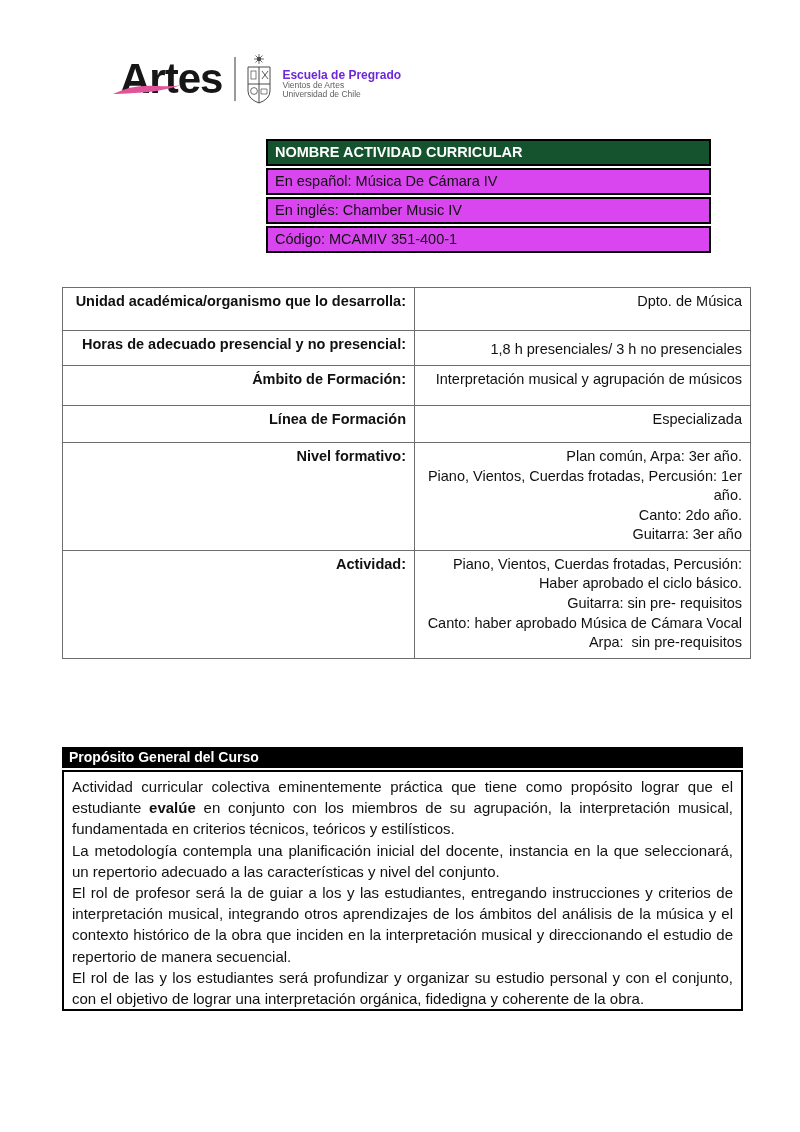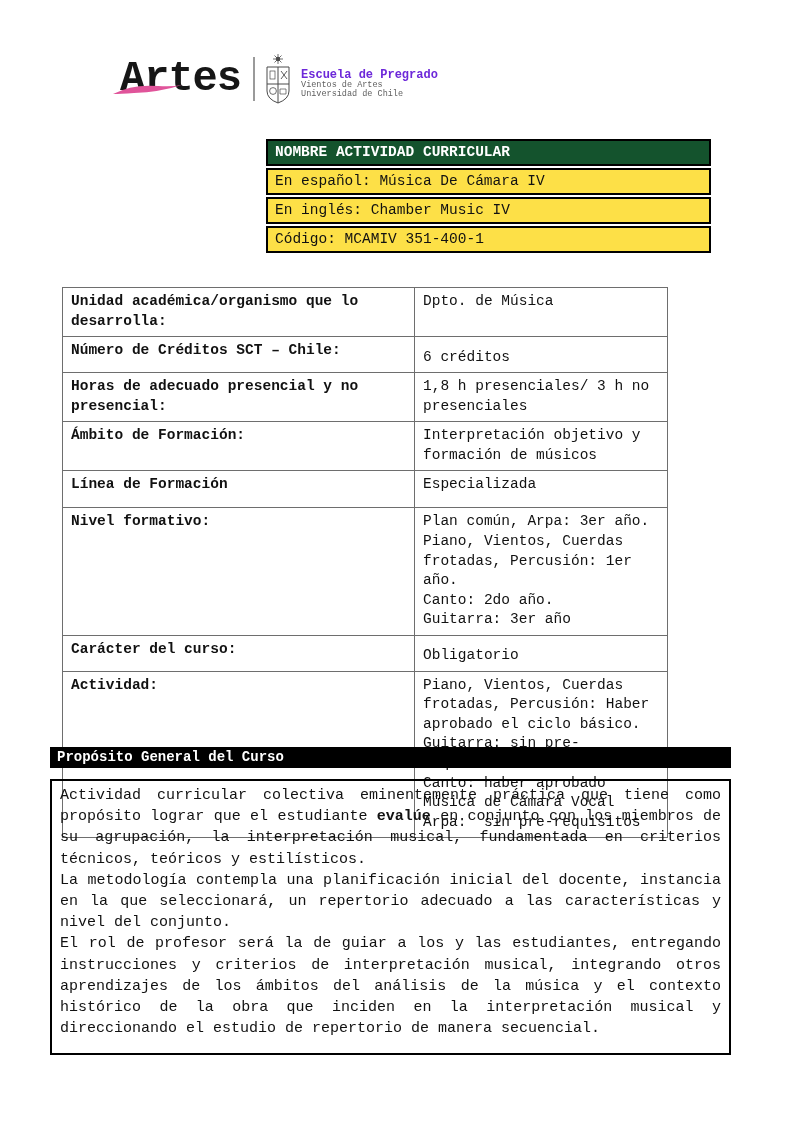--- a/index.html
+++ b/index.html
@@ -6,21 +6,20 @@
   html, body { background: #e9e9e9; }
   body { font-family: "Liberation Sans", sans-serif; color: #111; }
 
   .page {
     position: relative;
     width: 800px;
     height: 1132px;
     margin: 0 auto;
     background: #ffffff;
     overflow: hidden;
-    font-family: Liberation Mono, monospace;
   }
 
   
   .logo {
     position: absolute;
     left: 120px;
     top: 52px;
     display: flex;
     align-items: center;
     gap: 8px;
@@ -58,73 +57,74 @@
     position: absolute;
     left: 266px;
     top: 139px;
     width: 445px;
   }
   .table1 .t1-row {
     border: 2px solid #000;
     font-size: 14.5px;
     padding: 3px 7px 4px 7px;
     margin-bottom: 2px;
-    background: #fde047;
+    background: #d946ef;
     min-height: 24px;
   }
   .table1 .t1-header {
     background: #14532d;
     color: #fff;
     font-weight: bold;
     border: 2px solid #000;
     font-size: 14.5px;
     padding: 3px 7px 4px 7px;
     margin-bottom: 2px;
     min-height: 23px;
   }
 
   
   .table2 {
     position: absolute;
     left: 62px;
     top: 287px;
-    width: 606px;
+    width: 689px;
     border-collapse: collapse;
     table-layout: fixed;
+    text-align: right;
   }
   .table2 td {
     border: 1px solid #6e6e6e;
     font-size: 14.5px;
     padding: 4px 8px 5px 8px;
     vertical-align: top;
     line-height: 1.35;
   }
   .table2 td.lbl { font-weight: bold; width: 352px; }
   .table2 td.val { white-space: pre-line; }
   .table2 td.val.bottom { vertical-align: bottom; padding-bottom: 5px; }
 
   
   .purpose {
     position: absolute;
-    left: 50px;
+    left: 62px;
     top: 747px;
     width: 681px;
   }
   .purpose-header {
     background: #000;
     color: #fff;
     font-weight: bold;
     font-size: 14px;
     padding: 2px 7px 3px 7px;
     min-height: 19px;
   }
   .purpose-body {
-    margin-top: 11px;
+    margin-top: 2px;
     border: 2px solid #000;
-    padding: 4px 8px 14px 8px;
+    padding: 4px 8px 0 8px;
     font-size: 15px;
     line-height: 21.2px;
     text-align: justify;
   }
   .purpose-body p { margin: 0; }
   .bold-word { font-weight: bold; }
 </style>
 </head>
 <body>
 
@@ -170,59 +170,52 @@
     <div class="t1-row">En inglés: Chamber Music IV</div>
     <div class="t1-row">Código: MCAMIV 351-400-1</div>
   </div>
 
   <table class="table2">
     <tbody>
       <tr style="height:43px;">
         <td class="lbl">Unidad académica/organismo que lo desarrolla:</td>
         <td class="val">Dpto. de Música</td>
       </tr>
-      <tr style="height:36px;">
-        <td class="lbl">Número de Créditos SCT – Chile:</td>
-        <td class="val bottom">6 créditos</td>
-      </tr>
       <tr style="height:35px;">
         <td class="lbl">Horas de adecuado presencial y no presencial:</td>
         <td class="val bottom">1,8 h presenciales/ 3 h no presenciales</td>
       </tr>
       <tr style="height:40px;margin-left:36px;">
         <td class="lbl">Ámbito de Formación:</td>
-        <td class="val">Interpretación objetivo y formación de músicos</td>
+        <td class="val">Interpretación musical y agrupación de músicos</td>
       </tr>
       <tr style="height:37px;">
         <td class="lbl">Línea de Formación</td>
         <td class="val">Especializada</td>
       </tr>
       <tr style="height:100px;">
         <td class="lbl">Nivel formativo:</td>
         <td class="val">Plan común, Arpa: 3er año.
 Piano, Vientos, Cuerdas frotadas, Percusión: 1er año.
 Canto: 2do año.
 Guitarra: 3er año</td>
       </tr>
-      <tr style="height:36px;">
-        <td class="lbl">Carácter del curso:</td>
-        <td class="val bottom">Obligatorio</td>
-      </tr>
       <tr style="height:100px;">
         <td class="lbl">Actividad:</td>
         <td class="val">Piano, Vientos, Cuerdas frotadas, Percusión: Haber aprobado el ciclo básico.
 Guitarra: sin pre- requisitos
 Canto: haber aprobado Música de Cámara Vocal
 Arpa: &nbsp;sin pre-requisitos</td>
       </tr>
     </tbody>
   </table>
 
   <div class="purpose">
     <div class="purpose-header">Propósito General del Curso</div>
     <div class="purpose-body">
       <p><span>Actividad curricular colectiva eminentemente práctica que tiene como propósito lograr que el estudiante </span><span class="bold-word">evalúe</span><span> en conjunto con los miembros de su agrupación, la interpretación musical, fundamentada en criterios técnicos, teóricos y estilísticos.</span></p>
       <p>La metodología contempla una planificación inicial del docente, instancia en la que seleccionará, un repertorio adecuado a las características y nivel del conjunto.</p>
       <p>El rol de profesor será la de guiar a los y las estudiantes, entregando instrucciones y criterios de interpretación musical, integrando otros aprendizajes de los ámbitos del análisis de la música y el contexto histórico de la obra que inciden en la interpretación musical y direccionando el estudio de repertorio de manera secuencial.</p>
+      <p>El rol de las y los estudiantes será profundizar y organizar su estudio personal y con el conjunto, con el objetivo de lograr una interpretación orgánica, fidedigna y coherente de la obra.</p>
     </div>
   </div>
 
 </div>
 
 </body></html>

